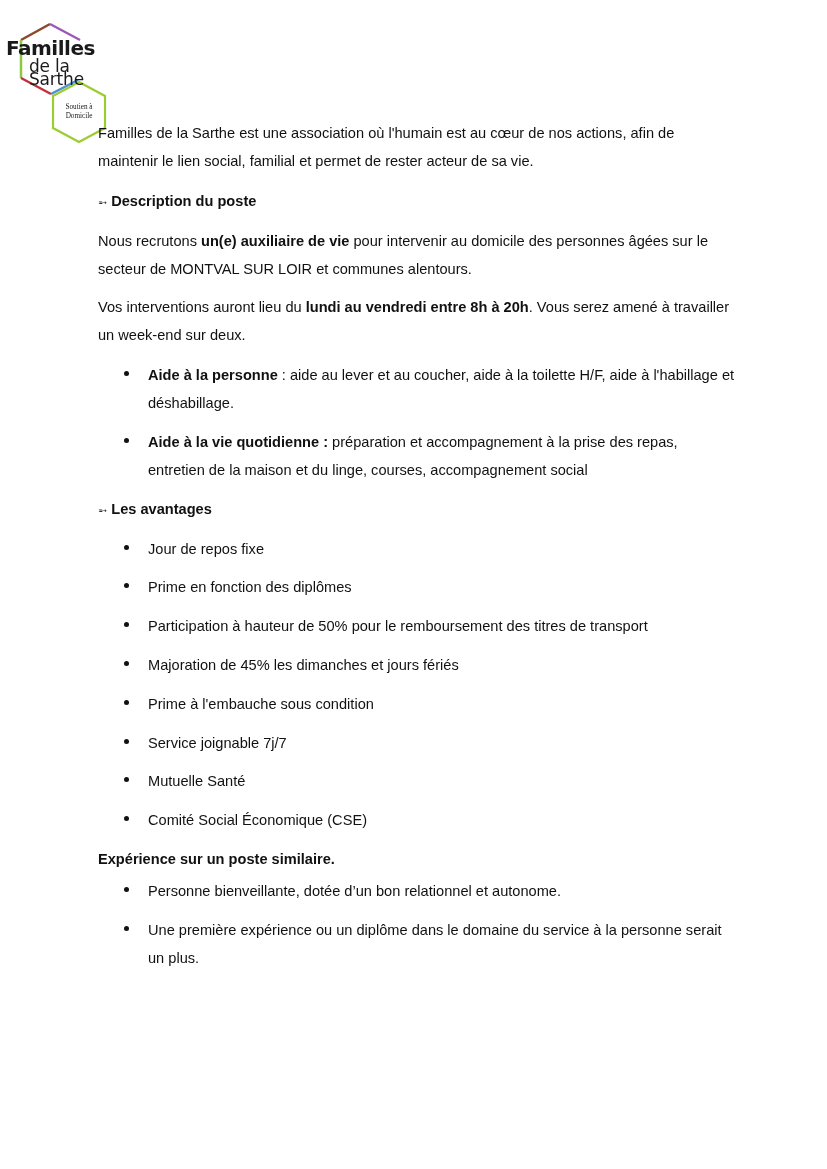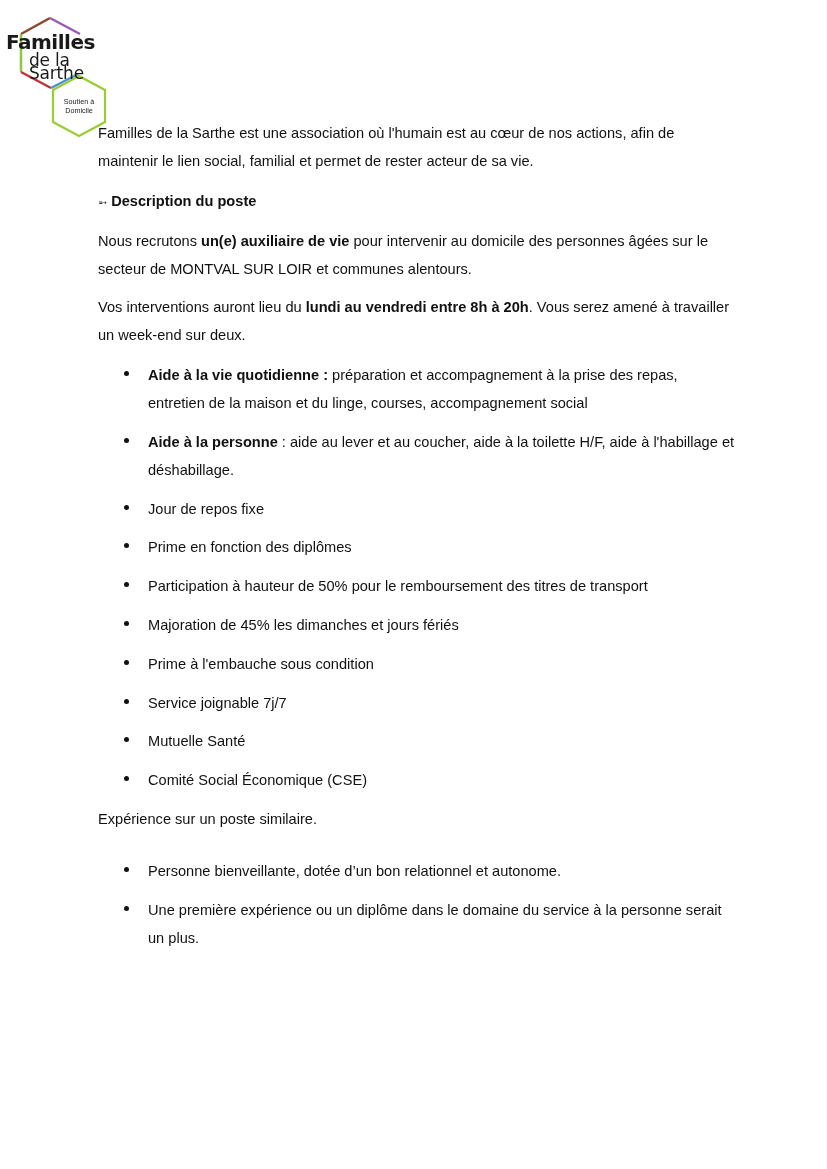--- a/index.html
+++ b/index.html
@@ -1,54 +1,54 @@
 <!DOCTYPE html>
 <html><head>
 <meta charset="utf-8">
 <style>
   html, body { margin: 0; padding: 0; background: #ffffff; }
   body {
     width: 827px; height: 1169px; position: relative; overflow: hidden;
     font-family: "Liberation Sans", "DejaVu Sans", sans-serif;
     color: #111111;
   }
-  .logo { position: absolute; left: 0; top: 12px; width: 120px; height: 130px; }
+  .logo { position: absolute; left: 0; top: 18px; width: 120px; height: 130px; }
   .logo svg { display: block; }
   .logo-title {
     position: absolute; left: 6px; top: 20px;
     font-family: "DejaVu Sans", sans-serif; font-size: 20px; font-weight: bold;
     color: #1a1a1a; letter-spacing: -0.5px; line-height: 20px;
   }
   .logo-sub {
     position: absolute; left: 29px; top: 42px;
     font-family: "DejaVu Sans", sans-serif; font-size: 17px; color: #1a1a1a;
     line-height: 13px; letter-spacing: -0.2px;
   }
   .logo-badge {
     position: absolute; left: 52px; top: 85px; width: 54px;
-    font-family: Liberation Sans, sans-serif; font-size: 7.2px; color: #1a1a1a;
+    font-family: Liberation Serif, serif; font-size: 7.2px; color: #1a1a1a;
     line-height: 9px; text-align: center;
   }
   .content {
     position: absolute; left: 98px; top: 119px; width: 640px;
     font-size: 14.6px; line-height: 28px;
   }
   p { margin: 0; }
   .intro { margin-bottom: 12px; }
   .heading { font-weight: bold; margin-bottom: 11px; }
   .arrow { font-weight: normal; font-size: 11px; margin-right: 4px; color: #333; }
   .para { margin-bottom: 10px; }
   ul { list-style: none; margin: 0 0 10px 0; padding: 0; }
   li { position: relative; padding-left: 50px; margin-bottom: 10.8px; }
   li::before {
     content: ""; position: absolute; left: 26px; top: 10px;
     width: 5px; height: 5px; border-radius: 50%; background: #111;
   }
   b { font-weight: bold; }
-  .exp-heading { font-weight: normal; margin-bottom: 24px; }
+  .exp-heading { font-weight: bold; margin-bottom: 4px; }
 </style>
 </head>
 <body>
 
 <div class="logo">
   <svg width="120" height="130" viewBox="0 0 120 130">
 
     <line x1="21" y1="22" x2="50" y2="6" stroke="#8b4a2b" stroke-width="2.5"></line>
     <line x1="50" y1="6" x2="80" y2="22" stroke="#9b59b6" stroke-width="2.5"></line>
     <line x1="21" y1="22" x2="21" y2="60" stroke="#8dc63f" stroke-width="2.5"></line>
@@ -68,24 +68,27 @@
 <div class="content">
   <p class="intro">Familles de la Sarthe est une association où l'humain est au cœur de nos actions, afin de maintenir le lien social, familial et permet de rester acteur de sa vie.</p>
 
   <p class="heading">
     <span class="arrow">➵</span><span>Description du poste</span>
   </p>
   <p class="para"><span>Nous recrutons </span><b>un(e) auxiliaire de vie</b><span> pour intervenir au domicile des personnes âgées sur le secteur de MONTVAL SUR LOIR et communes alentours.</span></p>
   <p class="para" style="margin-bottom:12px"><span>Vos interventions auront lieu du </span><b>lundi au vendredi entre 8h à 20h</b><span>. Vous serez amené à travailler un week-end sur deux.</span></p>
 
   <ul>
+    <li><b>Aide à la personne</b><span> : aide au lever et au coucher, aide à la toilette H/F, aide à l'habillage et déshabillage.</span></li>
     <li><b>Aide à la vie quotidienne :</b><span> préparation et accompagnement à la prise des repas, entretien de la maison et du linge, courses, accompagnement social</span></li>
-    <li><b>Aide à la personne</b><span> : aide au lever et au coucher, aide à la toilette H/F, aide à l'habillage et déshabillage.</span></li>
   </ul>
 
+  <p class="heading">
+    <span class="arrow">➵</span><span>Les avantages</span>
+  </p>
   <ul>
     <li>Jour de repos fixe</li>
     <li>Prime en fonction des diplômes</li>
     <li>Participation à hauteur de 50% pour le remboursement des titres de transport</li>
     <li>Majoration de 45% les dimanches et jours fériés</li>
     <li>Prime à l'embauche sous condition</li>
     <li>Service joignable 7j/7</li>
     <li>Mutuelle Santé</li>
     <li>Comité Social Économique (CSE)</li>
   </ul>

